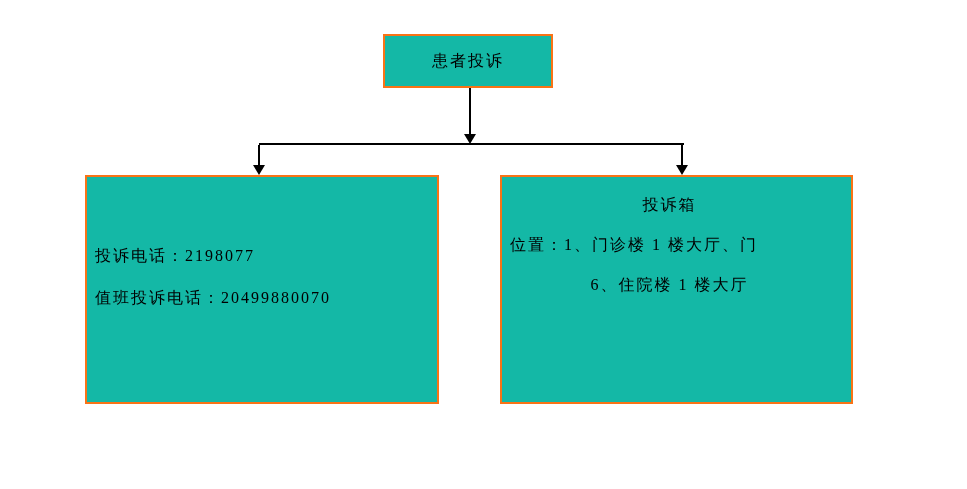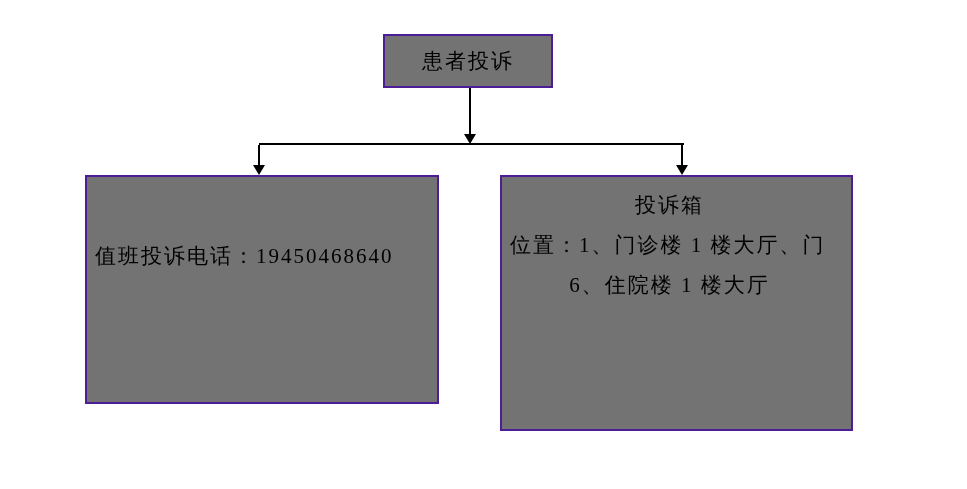--- a/index.html
+++ b/index.html
@@ -12,23 +12,23 @@
     width: 967px;
     height: 489px;
     background: #ffffff;
     overflow: hidden;
     font-family: "Liberation Serif", "DejaVu Serif", serif;
     color: #000000;
   }
   .node {
     position: absolute;
     box-sizing: border-box;
-    border: 2px solid #4c1d95;
-    background: #737373;
-    font-size: 21px;
+    border: 2px solid #f97316;
+    background: #14b8a6;
+    font-size: 16px;
     letter-spacing: 2px;
   }
   .root-node {
     left: 383px;
     top: 34px;
     width: 170px;
     height: 54px;
     display: flex;
     align-items: center;
     justify-content: center;
@@ -37,21 +37,21 @@
     left: 85px;
     top: 175px;
     width: 354px;
     height: 229px;
     padding: 58px 4px 0 8px;
   }
   .right-node {
     left: 500px;
     top: 175px;
     width: 353px;
-    height: 256px;
+    height: 229px;
     padding: 8px 16px 0 2px;
   }
   .left-node .text-line {
     line-height: 42px;
     text-align: left;
     white-space: nowrap;
   }
   .right-node .text-line {
     line-height: 40px;
     white-space: nowrap;
@@ -89,21 +89,22 @@
 
   <div class="connector v-root"></div>
   <div class="arrowhead ah-root"></div>
   <div class="connector h-rail"></div>
   <div class="connector v-left"></div>
   <div class="arrowhead ah-left"></div>
   <div class="connector v-right"></div>
   <div class="arrowhead ah-right"></div>
 
   <div class="node left-node">
-    <div class="text-line">值班投诉电话：19450468640</div>
+    <div class="text-line">投诉电话：2198077</div>
+    <div class="text-line">值班投诉电话：20499880070</div>
   </div>
 
   <div class="node right-node">
     <div class="text-line t-center">投诉箱</div>
     <div class="text-line t-left">位置：1、门诊楼 1 楼大厅、门</div>
     <div class="text-line t-center">6、住院楼 1 楼大厅</div>
   </div>
 
 </div>
 

